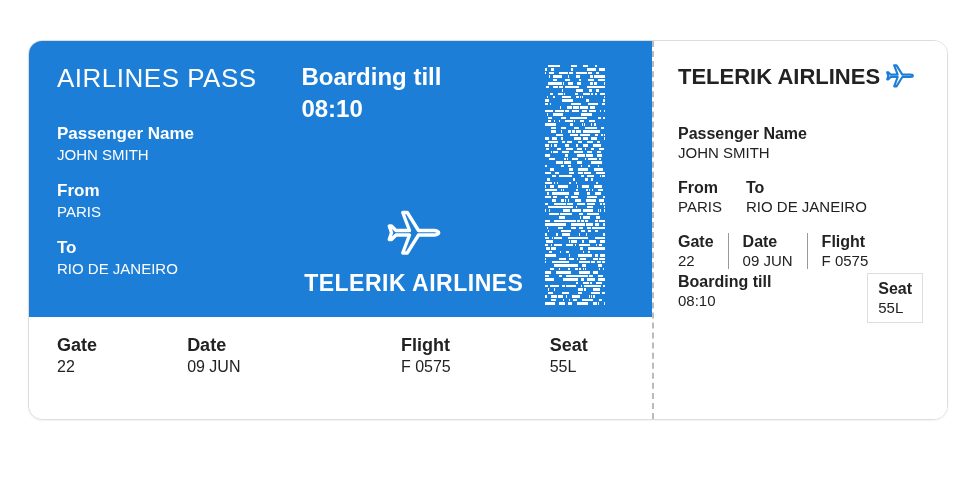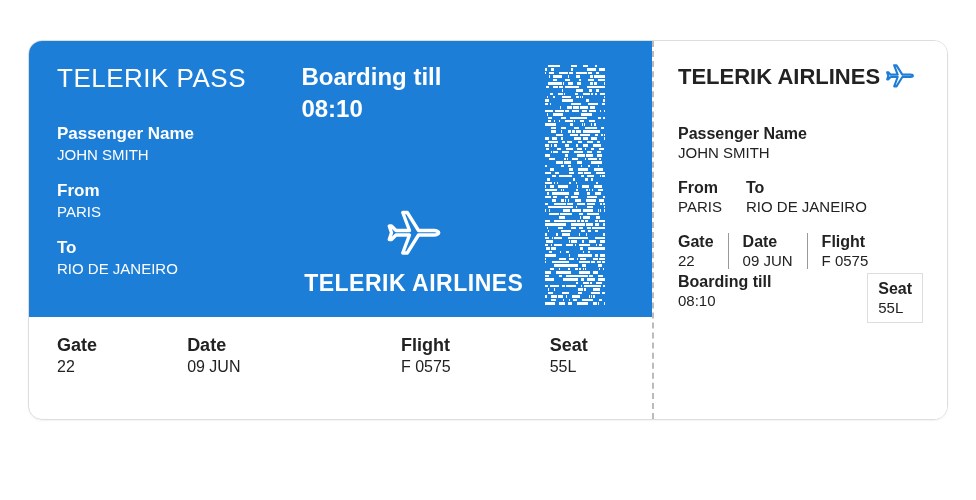--- a/index.html
+++ b/index.html
@@ -165,21 +165,21 @@
     .seat-box .stub-label { font-size: 16px; }
     .seat-box .stub-value { font-size: 15px; }
   </style>
 </head>
 <body>
 
 <div class="boarding-pass">
   <div class="main-panel">
     <div class="main-blue">
       <div class="left-col">
-        <div class="bp-title">TELERIK PASS</div>
+        <div class="bp-title">AIRLINES PASS</div>
         <div class="field-group">
           <div class="field-label">Passenger Name</div>
           <div class="field-value">JOHN SMITH</div>
         </div>
         <div class="field-group">
           <div class="field-label">From</div>
           <div class="field-value">PARIS</div>
         </div>
         <div class="field-group">
           <div class="field-label">To</div>

